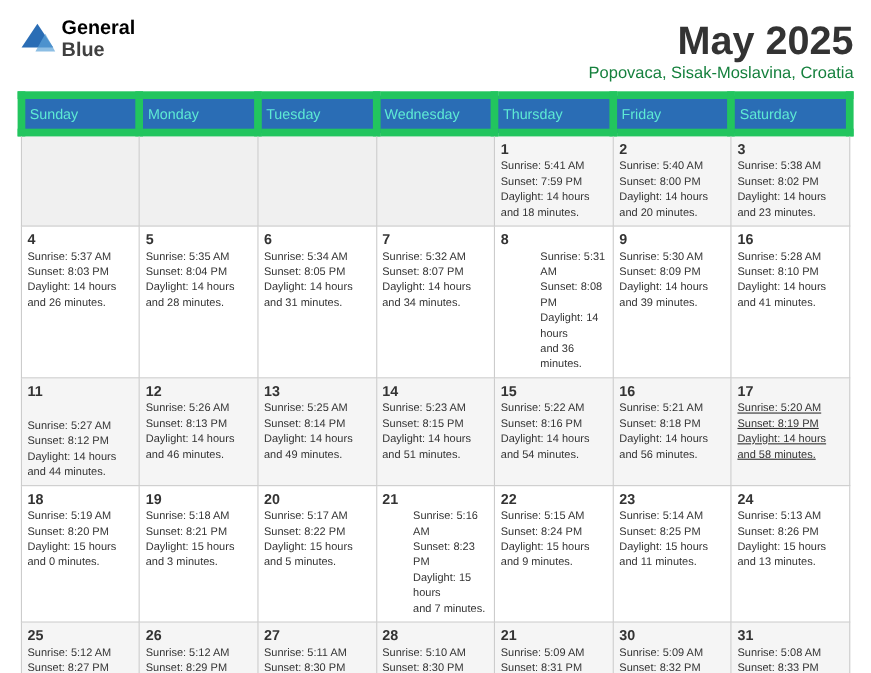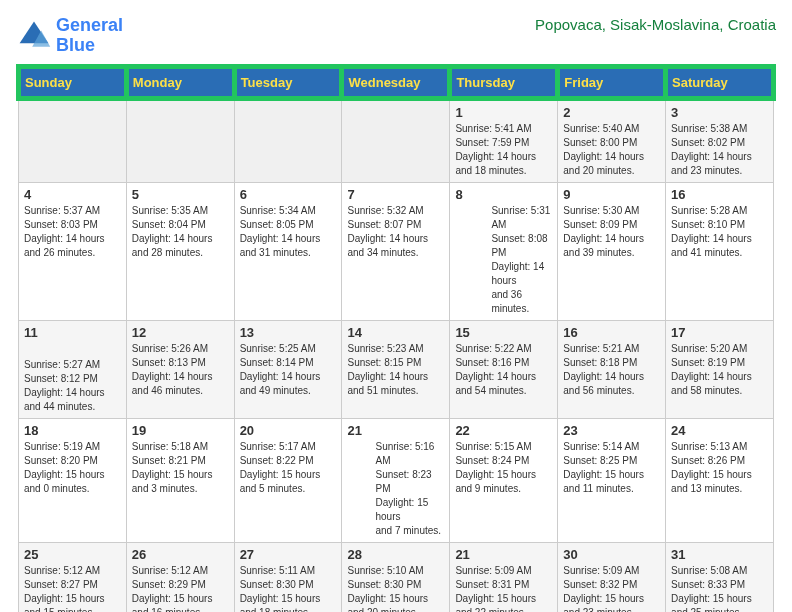--- a/index.html
+++ b/index.html
@@ -19,22 +19,22 @@
     .logo {
       display: flex;
       align-items: center;
       gap: 4px;
     }
     .logo-text {
       font-size: 18px;
       font-weight: bold;
       line-height: 1.1;
     }
-    .logo-general { color: #3b82f6; }
-    .logo-blue { color: #3b82f6; }
+    .logo-general { color: #000000; }
+    .logo-blue { color: #404040; }
     .logo-icon {
       width: 36px;
       height: 36px;
     }
     .title-block {
       text-align: right;
     }
     .title-month {
       font-size: 36px;
       font-weight: bold;
@@ -44,26 +44,26 @@
       font-size: 15px;
       color: #15803d;
     }
     .calendar {
       width: 100%;
       border-collapse: collapse;
       border: 1px solid #ccc;
     }
     .calendar th {
       background: #2a6db5;
-      color: #fde047;
+      color: #5eead4;
       font-size: 13px;
-      font-weight: bold;
+      font-weight: normal;
       padding: 6px 4px;
       text-align: left;
-      border: 5px solid #22c55e;
+      border: 7px solid #22c55e;
     }
     .calendar td {
       vertical-align: top;
       border: 1px solid #ccc;
       padding: 4px 5px;
       width: 108px;
       min-height: 80px;
       font-size: 10.5px;
       color: #333;
       background: #fff;
@@ -95,20 +95,21 @@
     <svg class="logo-icon" viewBox="0 0 40 40">
       <polygon points="20,4 36,28 4,28" fill="#2a6db5"></polygon>
       <polygon points="28,14 38,32 18,32" fill="#5ba3d9" opacity="0.7"></polygon>
     </svg>
     <div class="logo-text">
       <span class="logo-general">General</span><br>
       <span class="logo-blue">Blue</span>
     </div>
   </div>
   <div class="title-block">
+    <div class="title-month">May 2025</div>
     <div class="title-location">Popovaca, Sisak-Moslavina, Croatia</div>
   </div>
 </div>
 
 <table class="calendar">
   <thead>
     <tr>
     <th>Sunday</th>
         <th>Monday</th>
         <th>Tuesday</th>
@@ -235,21 +236,21 @@
         </td>
         <td>
           <span class="day-num">16</span>
           <div class="day-info" style="white-space: pre-line;">Sunrise: 5:21 AM
 Sunset: 8:18 PM
 Daylight: 14 hours
 and 56 minutes.</div>
         </td>
         <td>
           <span class="day-num">17</span>
-          <div class="day-info" style="white-space: pre-line;">Sunrise: 5:20 AM
+          <div class="day-info" style="white-space: pre-line; text-decoration: underline;">Sunrise: 5:20 AM
 Sunset: 8:19 PM
 Daylight: 14 hours
 and 58 minutes.</div>
         </td>
       </tr>
       <tr>
         <td>
           <span class="day-num">18</span>
           <div class="day-info" style="white-space: pre-line;">Sunrise: 5:19 AM
 Sunset: 8:20 PM

